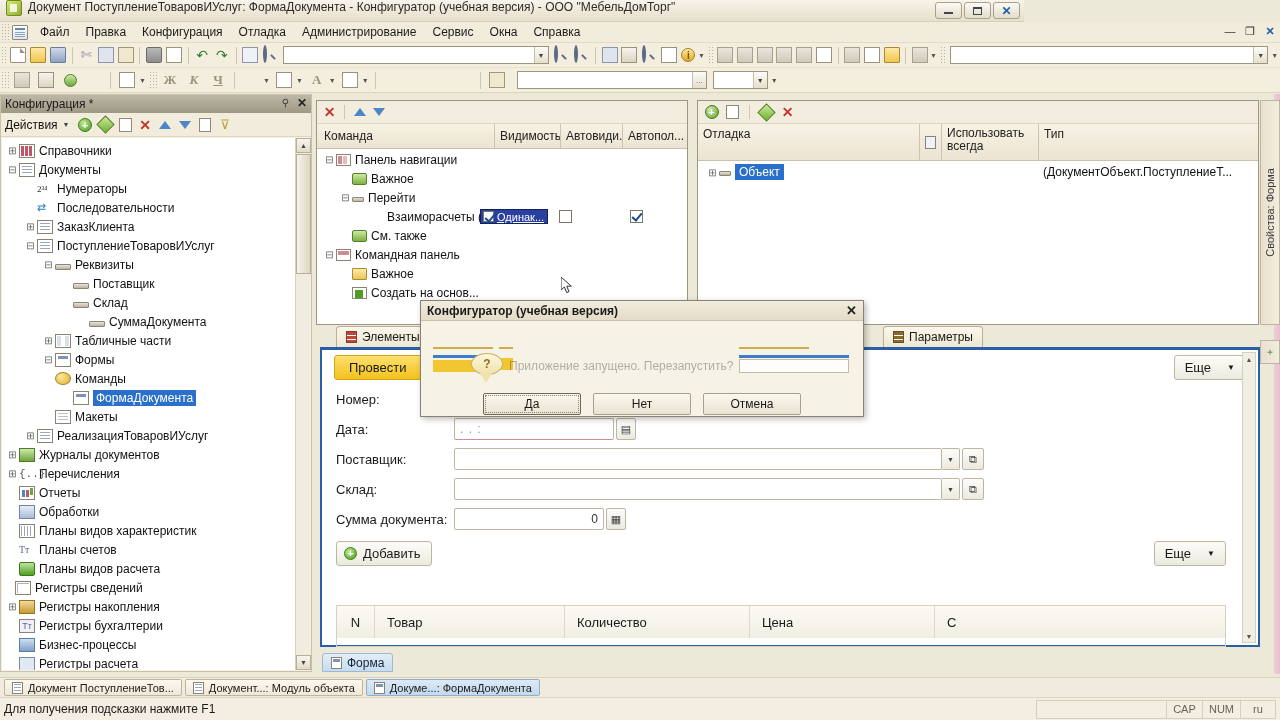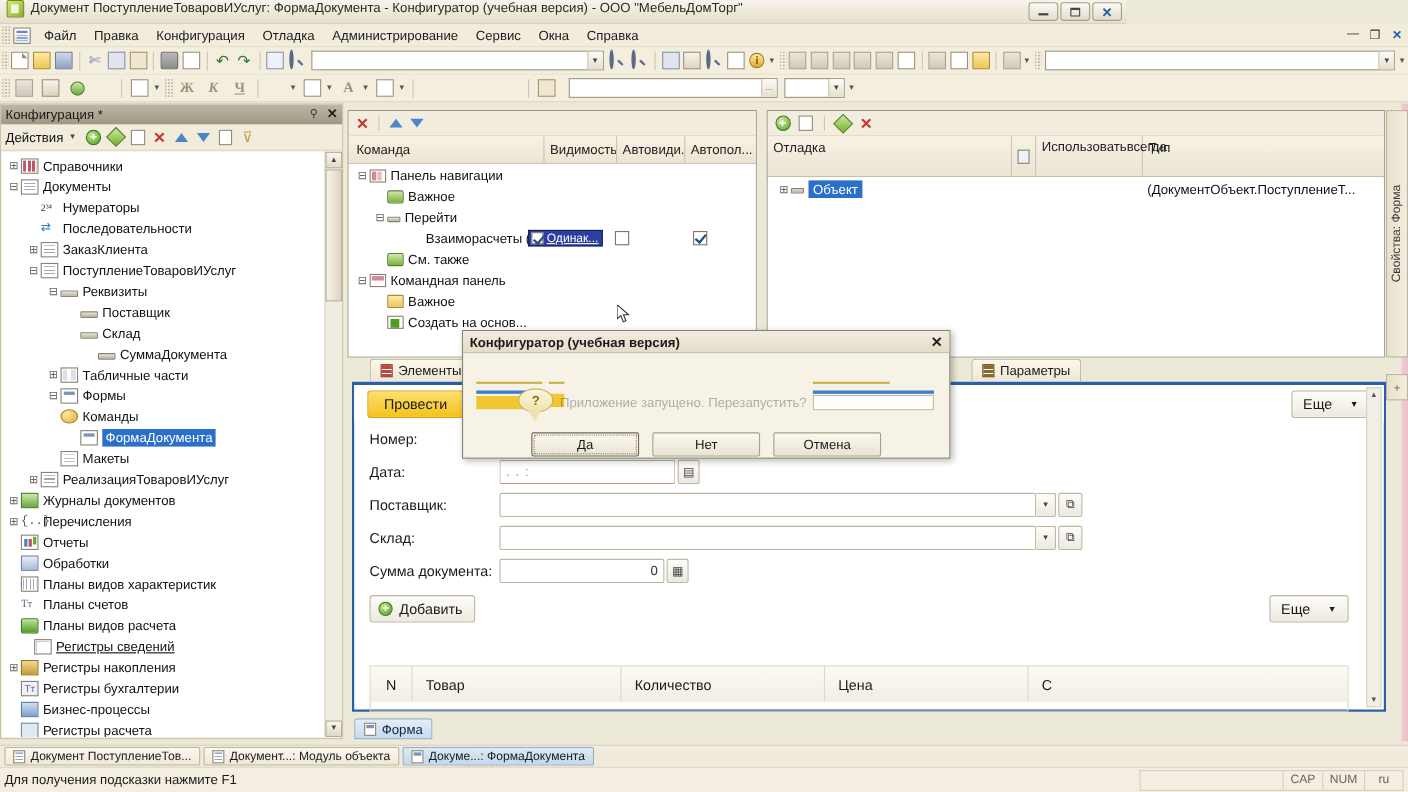--- a/index.html
+++ b/index.html
@@ -740,21 +740,21 @@
         <div class="trow" style="padding-left: 4px;">
           <span class="texp"></span>
           <span class="tico i-acct">Тт</span>
           <span class="tlbl">Планы счетов</span>
         </div>
         <div class="trow" style="padding-left: 4px;">
           <span class="texp"></span>
           <span class="tico i-calc"></span>
           <span class="tlbl">Планы видов расчета</span>
         </div>
-        <div class="trow" style="padding-left: 16px; text-decoration: underline;">
+        <div class="trow" style="padding-left: 0;">
           <span class="texp"></span>
           <span class="tico i-regsv"></span>
           <span class="tlbl">Регистры сведений</span>
         </div>
         <div class="trow" style="padding-left: 4px;">
           <span class="texp">⊞</span>
           <span class="tico i-regac"></span>
           <span class="tlbl">Регистры накопления</span>
         </div>
         <div class="trow" style="padding-left: 4px;">
@@ -866,21 +866,21 @@
         </span>
       <span class="aicon">
           <span class="a-x">✕</span>
         </span>
     </div>
     <div class="attr-hdr">
       <div class="c" style="width:222px">Отладка</div>
       <div class="c" style="width:22px;align-items:center;justify-content:center">
         <span class="ic" style="width:13px;height:13px;background:#eef1f7;border:1px solid #8a8372;display:block"></span>
       </div>
-      <div class="c" style="width:97px;flex-direction:row;line-height:13px">
+      <div class="c" style="width:97px;flex-direction:column;line-height:13px">
         <span>Использовать</span>
         <span>всегда</span>
       </div>
       <div class="c" style="flex:1;border-right:none">Тип</div>
     </div>
     <div class="attr-body">
       <div class="arow">
         <span class="cexp" style="margin-left:8px">⊞</span>
         <span class="ci-dash" style="margin-right:4px"></span>
         <span style="background:#2a6fc9;color:#fff;padding:1px 4px">Объект</span>

